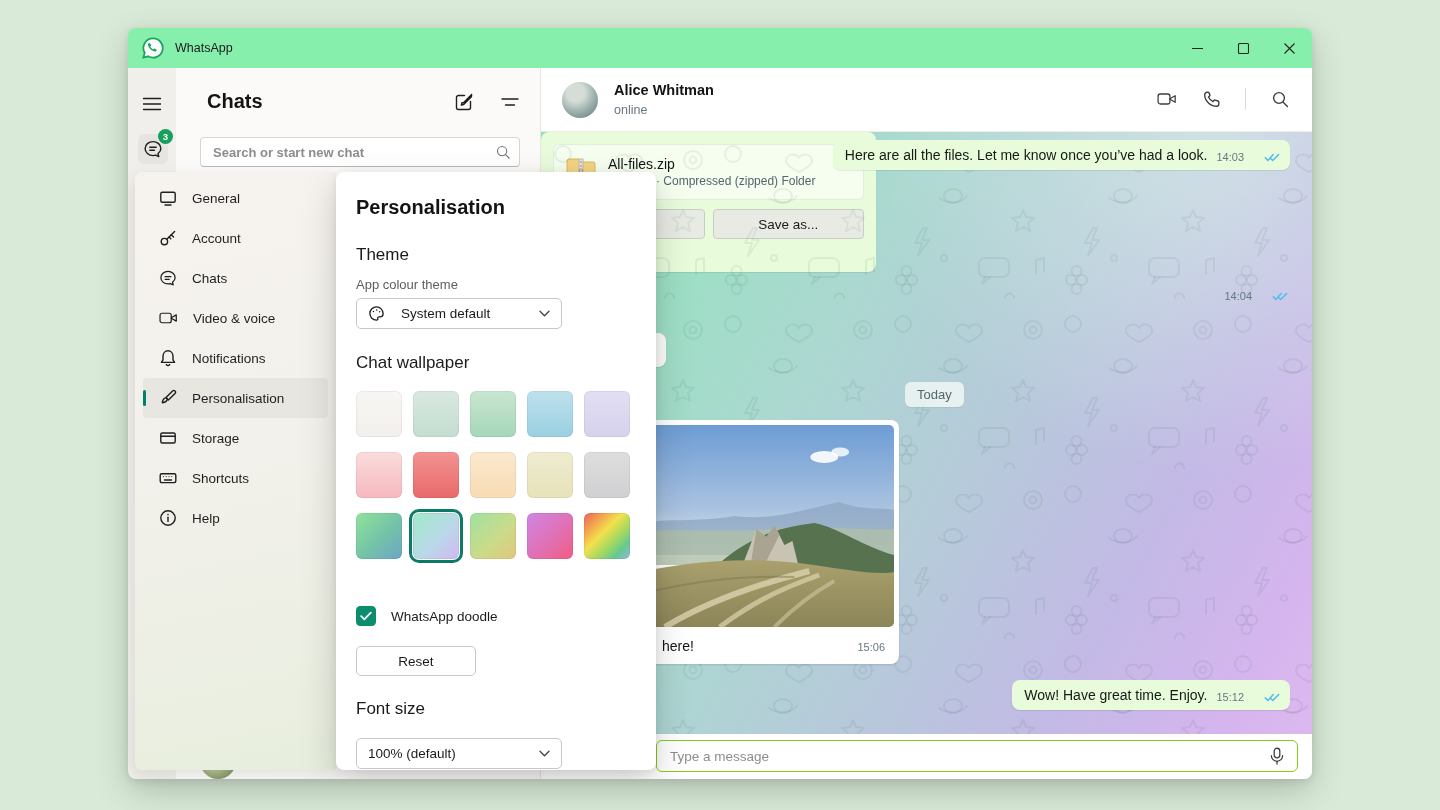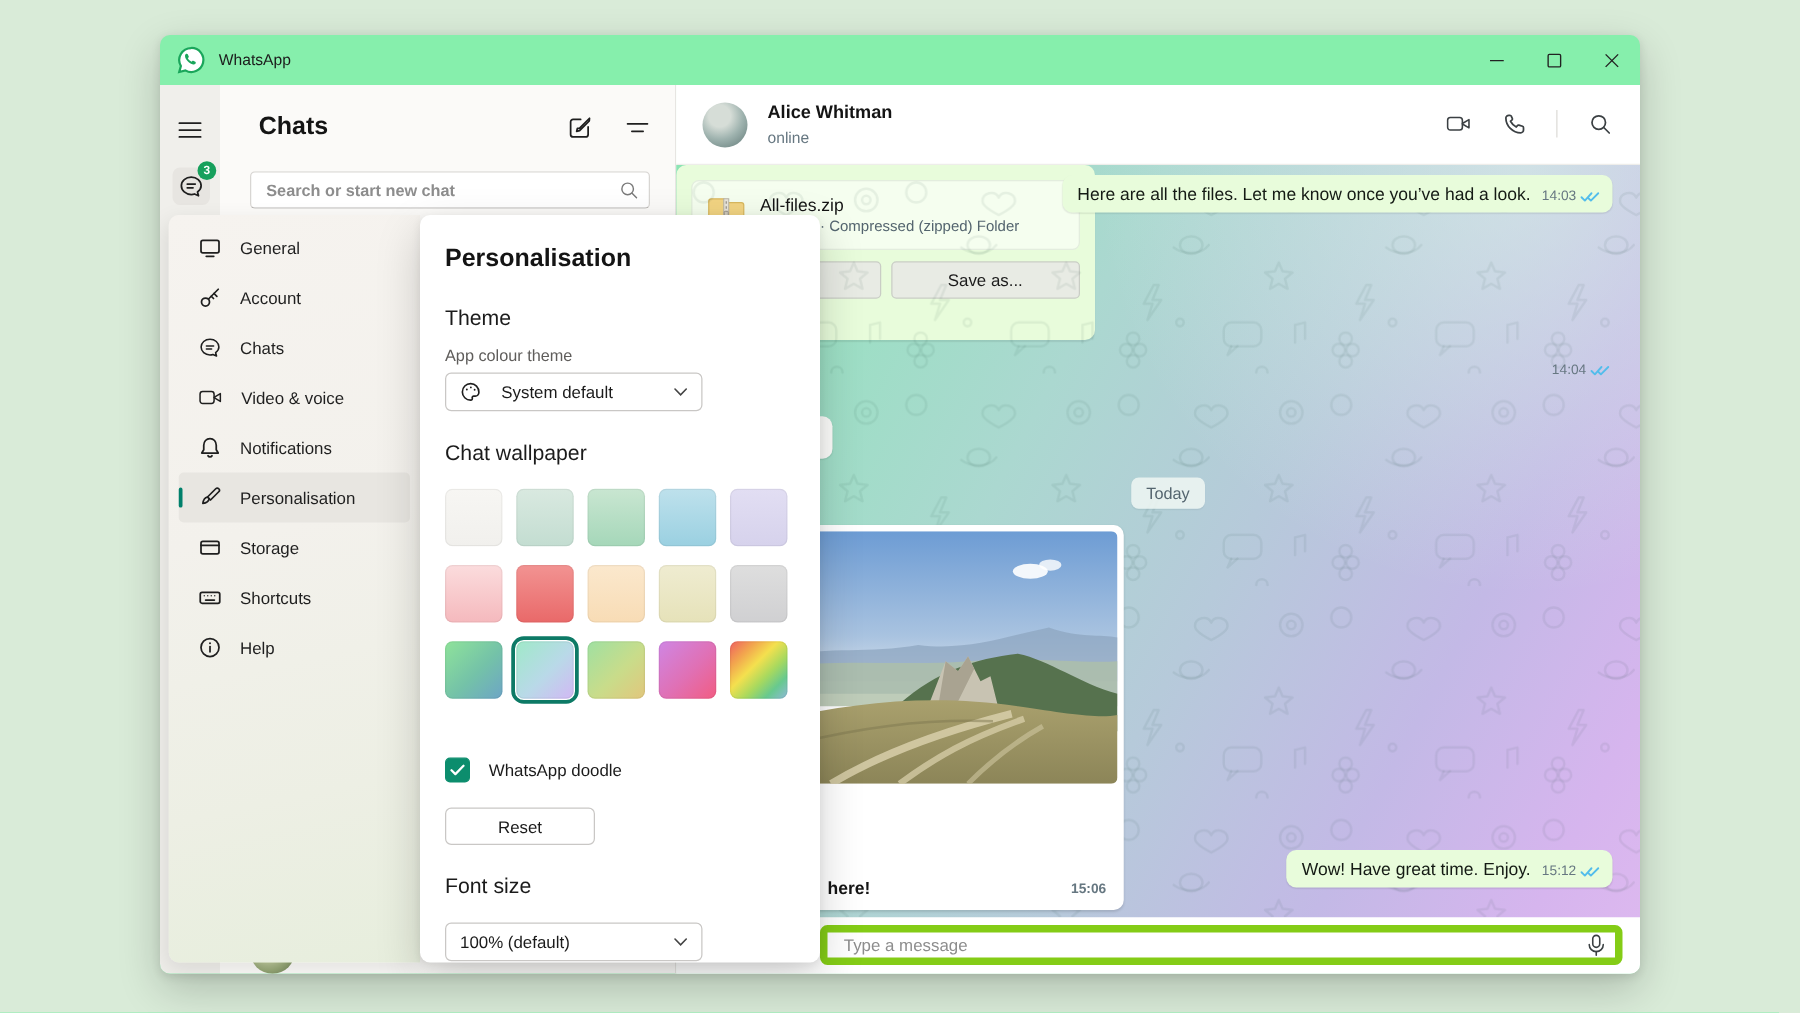--- a/index.html
+++ b/index.html
@@ -58,21 +58,21 @@
 
   .wallpaper { position:absolute; left:0; top:64px; right:0; height:602px; overflow:hidden;
     background:
       radial-gradient(circle at 88% 0%, rgba(225,248,235,0.55), rgba(225,248,235,0) 38%),
       linear-gradient(118deg,#8ce4b4 0%, #9cdfc4 18%, #abd8d0 36%, #b6cada 56%, #c3b9e6 76%, #d6b5ee 92%, #dcb8ef 100%); }
   .doodle { position:absolute; inset:0; width:100%; height:100%; }
 
   .msg { position:absolute; display:flex; align-items:flex-end; border-radius:8px; font-size:14px;
     color:#141a14; box-shadow:0 1px 1px rgba(0,0,0,0.08); }
   .msg-out { background:#e8fcdb; }
-  .meta { display:flex; align-items:center; gap:3px; margin-left:9px; white-space:nowrap; }
+  .meta { display:flex; align-items:center; gap:20px; margin-left:9px; white-space:nowrap; }
   .meta .t { font-size:11px; color:#667781; }
 
   .msg1 { right:22px; top:8px; padding:7px 10px 7px 12px; }
   .msg-wow { right:22px; top:548px; padding:7px 10px 7px 12px; }
 
   .filemsg { left:417px; top:46px; width:335px; height:140px; background:#e8fcdb; border-radius:8px;
     box-shadow:0 1px 1px rgba(0,0,0,0.08); padding:12px; }
   .filecard { height:56px; background:rgba(255,255,255,0.55); border:1px solid rgba(20,40,20,0.08);
     border-radius:6px; display:flex; align-items:center; padding:0 12px; gap:12px; }
   .filename { font-size:14px; color:#141414; }
@@ -81,28 +81,28 @@
   .filebtn { flex:1; height:30px; background:#e8ebe4; border:1px solid #c9cdc5; border-radius:4px;
     font-size:13.5px; color:#1b1b1b; display:flex; align-items:center; justify-content:center; cursor:default; }
   .filemsg .meta { position:absolute; right:24px; top:158px; }
 
   .date-pill { position:absolute; left:364px; top:250px; background:rgba(240,247,243,0.85); border-radius:6px;
     padding:5px 12px; font-size:13px; color:#54656f; box-shadow:0 1px 1px rgba(0,0,0,0.06); }
 
   .stub-pill { position:absolute; left:95px; top:201px; width:30px; height:34px; background:#fdfdfb;
     border-radius:8px; box-shadow:0 1px 1px rgba(0,0,0,0.08); }
 
-  .imgmsg { position:absolute; left:79px; top:288px; width:279px; height:308px; background:#fff;
-    border-radius:8px; box-shadow:0 1px 2px rgba(0,0,0,0.12); padding:5px;font-weight:bold; }
+  .imgmsg { position:absolute; left:79px; top:288px; width:279px; height:244px; background:#fff;
+    border-radius:8px; box-shadow:0 1px 2px rgba(0,0,0,0.12); padding:5px; }
   .imgmsg .photo { width:269px; height:202px; border-radius:5px; overflow:hidden; display:block; }
   .imgmsg .cap { position:absolute; left:42px; bottom:10px; font-size:14px; color:#141414; }
   .imgmsg .time { position:absolute; right:14px; bottom:11px; font-size:11px; color:#667781; }
 
   .input-bar { position:absolute; left:0; top:666px; right:0; bottom:0; background:#fff; }
-  .msg-input { position:absolute; left:115px; top:6px; width:642px; height:32px; border:6px solid #84cc16;
+  .msg-input { position:absolute; left:115px; top:6px; width:642px; height:32px; border:1px solid #84cc16;
     border-radius:6px; background:#fff; font-size:13.5px; padding:0 40px 0 13px; color:#333; outline:none;
     font-family:inherit; }
   .msg-input::placeholder { color:#8d8d8d; }
   .mic { position:absolute; left:728px; top:13px; }
 
   
   .nav-overlay { position:absolute; left:7px; top:144px; width:201px; height:598px; z-index:5;
     border-radius:8px 0 0 8px;
     background:linear-gradient(168deg,#f6f3ef 0%, #f3f1ec 42%, #edefe4 76%, #e7eedd 100%);
     box-shadow:-2px 6px 18px rgba(0,0,0,0.10); padding-top:6px; }

